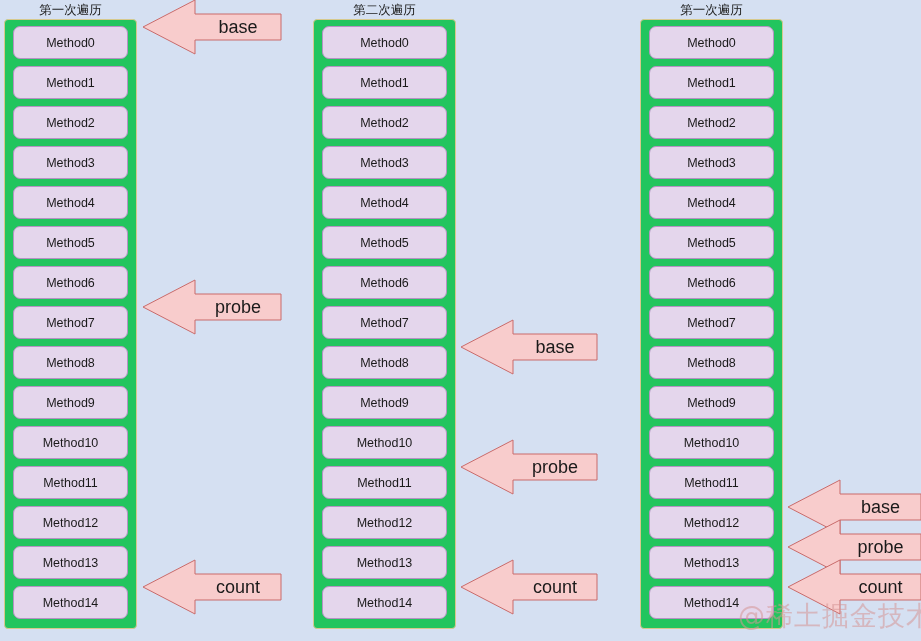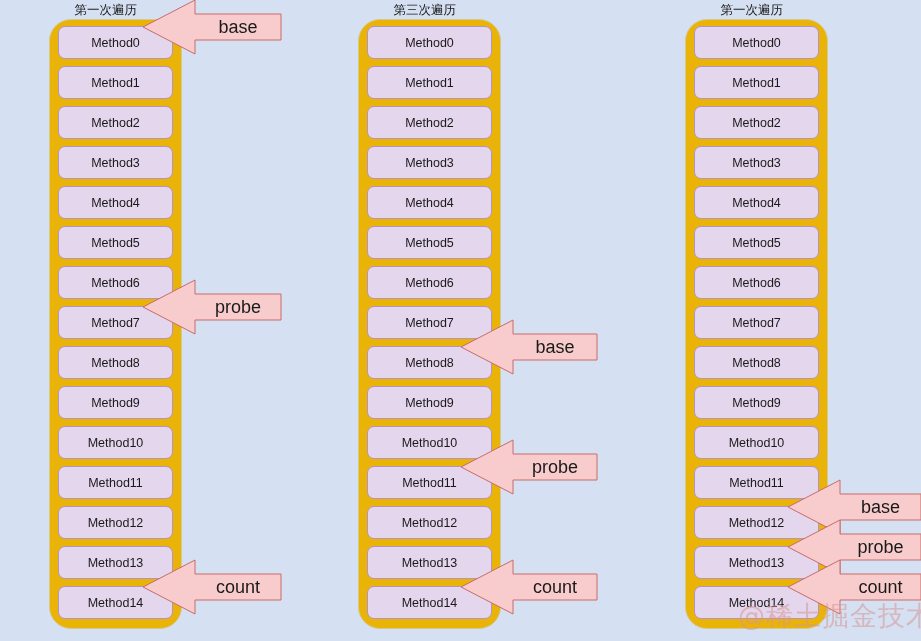--- a/index.html
+++ b/index.html
@@ -23,38 +23,37 @@
   
   .column {
     position: absolute;
     top: 0;
   }
   .col-title {
     position: absolute;
     top: 2px;
     left: 0;
     width: 100%;
-    text-align: right;
+    text-align: center;
     font-size: 12.5px;
     color: #1a1a1a;
     line-height: 16px;
     white-space: nowrap;
   }
   .col-box {
     position: absolute;
     top: 19px;
     left: 0;
     width: 100%;
     height: 610px;
     box-sizing: border-box;
-    background: #eab308;
+    background: #22c55e;
     border: 1px solid #d6c98c;
-    border-radius: 22px;
+    border-radius: 4px;
     padding: 6px 8px;
-    margin-left: 45px;
   }
   .method {
     position: relative;
     height: 33px;
     margin-bottom: 7px;
     box-sizing: border-box;
     background: #e4d6ec;
     border: 1px solid #b592c4;
     border-radius: 7px;
     display: flex;
@@ -113,21 +112,21 @@
         <div class="method">Method8</div>
         <div class="method">Method9</div>
         <div class="method">Method10</div>
         <div class="method">Method11</div>
         <div class="method">Method12</div>
         <div class="method">Method13</div>
         <div class="method">Method14</div>
       </div>
     </div>
     <div class="column" style="left: 313px; width: 143px;">
-      <div class="col-title">第三次遍历</div>
+      <div class="col-title">第二次遍历</div>
       <div class="col-box">
         <div class="method">Method0</div>
         <div class="method">Method1</div>
         <div class="method">Method2</div>
         <div class="method">Method3</div>
         <div class="method">Method4</div>
         <div class="method">Method5</div>
         <div class="method">Method6</div>
         <div class="method">Method7</div>
         <div class="method">Method8</div>

